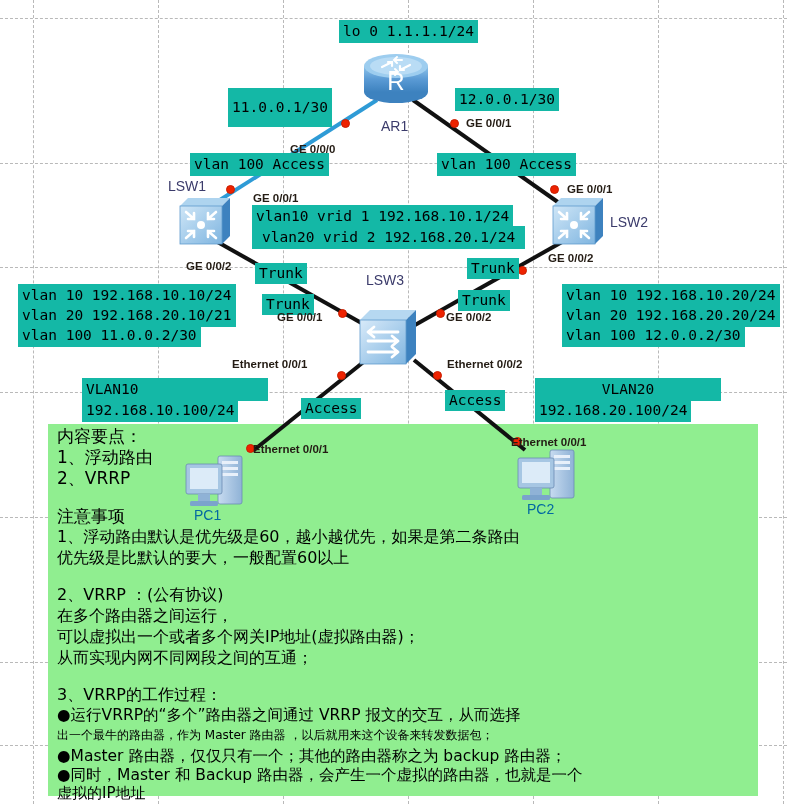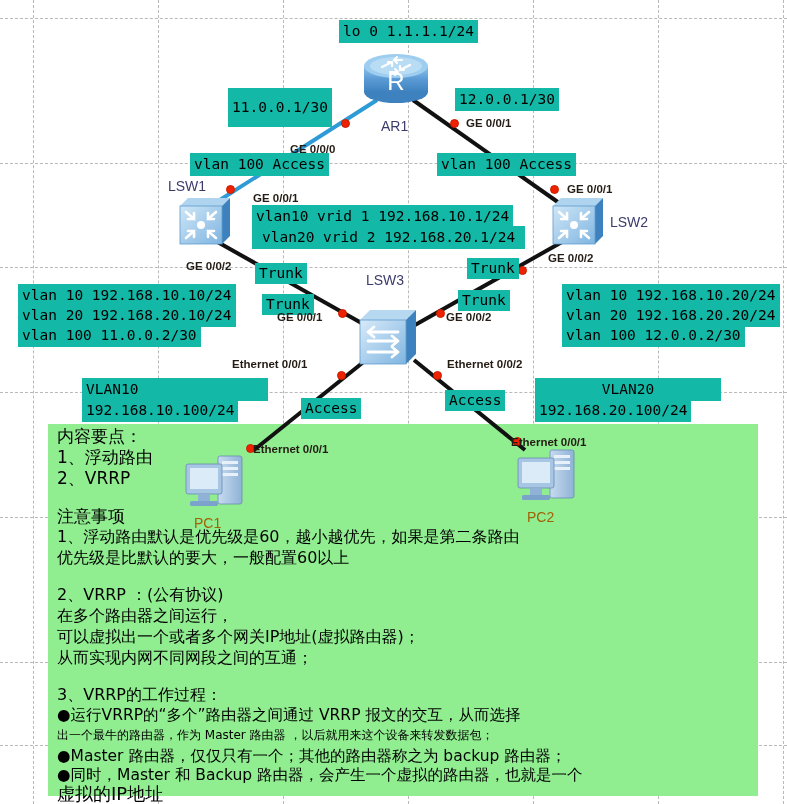--- a/index.html
+++ b/index.html
@@ -56,25 +56,24 @@
   .portlabel {
     position: absolute;
     color: #241c14;
     font-family: "Liberation Sans", sans-serif;
     font-size: 11.5px;
     font-weight: 600;
     white-space: nowrap;
   }
   .pclabel {
     position: absolute;
-    color: #a16207;
+    color: #0369a1;
     font-family: "Liberation Sans", sans-serif;
     font-size: 14px;
     white-space: nowrap;
-    margin-top: 8px;
   }
 
   
   #notes-block {
     position: absolute;
     left: 48px;
     top: 424px;
     width: 710px;
     height: 372px;
     background: #90ee90;
@@ -289,21 +288,21 @@
   <div class="hl" style="left:455px;top:88px;padding:2px 4px;">12.0.0.1/30</div>
 
   <div class="hl" style="left:190px;top:153px;padding:2px 4px;">vlan 100 Access</div>
 
   <div class="hl" style="left:437px;top:153px;padding:2px 4px;">vlan 100 Access</div>
 
   <div class="hl" style="left:252px;top:205px;padding:2px 4px;">vlan10 vrid 1 192.168.10.1/24</div>
   <div class="hl" style="left:252px;top:226px;padding:2px 10px;">vlan20 vrid 2 192.168.20.1/24</div>
 
   <div class="hl" style="left:18px;top:284px;padding:2px 4px;">vlan 10 192.168.10.10/24</div>
-  <div class="hl" style="left:18px;top:304px;padding:2px 4px;">vlan 20 192.168.20.10/24</div>
+  <div class="hl" style="left:18px;top:304px;padding:2px 4px;">vlan 20 192.168.20.10/21</div>
   <div class="hl" style="left:18px;top:324px;padding:2px 4px;">vlan 100 11.0.0.2/30</div>
 
   <div class="hl" style="left:562px;top:284px;padding:2px 4px;">vlan 10 192.168.10.20/24</div>
   <div class="hl" style="left:562px;top:304px;padding:2px 4px;">vlan 20 192.168.20.20/24</div>
   <div class="hl" style="left:562px;top:324px;padding:2px 4px;">vlan 100 12.0.0.2/30</div>
 
   <div class="hl" style="left:255px;top:263px;padding:1px 4px;">Trunk</div>
   <div class="hl" style="left:262px;top:294px;padding:1px 4px;">Trunk</div>
   <div class="hl" style="left:467px;top:258px;padding:1px 4px;">Trunk</div>
   <div class="hl" style="left:458px;top:290px;padding:1px 4px;">Trunk</div>
@@ -348,15 +347,15 @@
   <div class="note cn" style="left:57px;top:585px;font-size:16px;">2、VRRP ：(公有协议)</div>
   <div class="note cn" style="left:57px;top:606px;font-size:16px;">在多个路由器之间运行，</div>
   <div class="note cn" style="left:57px;top:627px;font-size:16px;">可以虚拟出一个或者多个网关IP地址(虚拟路由器)；</div>
   <div class="note cn" style="left:57px;top:648px;font-size:16px;">从而实现内网不同网段之间的互通；</div>
 
   <div class="note cn" style="left:57px;top:685px;font-size:16px;">3、VRRP的工作过程：</div>
   <div class="note cn" style="left:57px;top:706px;font-size:15.5px;">●运行VRRP的“多个”路由器之间通过 VRRP 报文的交互，从而选择</div>
   <div class="note cn" style="left:57px;top:726px;font-size:12px;">出一个最牛的路由器，作为 Master 路由器 ，以后就用来这个设备来转发数据包；</div>
   <div class="note cn" style="left:57px;top:747px;font-size:15.5px;">●Master 路由器，仅仅只有一个；其他的路由器称之为 backup 路由器；</div>
   <div class="note cn" style="left:57px;top:766px;font-size:15.5px;">●同时，Master 和 Backup 路由器，会产生一个虚拟的路由器，也就是一个</div>
-  <div class="note cn" style="left:57px;top:784px;font-size:18px;">虚拟的IP地址</div>
+  <div class="note cn" style="left:57px;top:784px;font-size:15px;">虚拟的IP地址</div>
 
 </div>
 
 </body></html>

